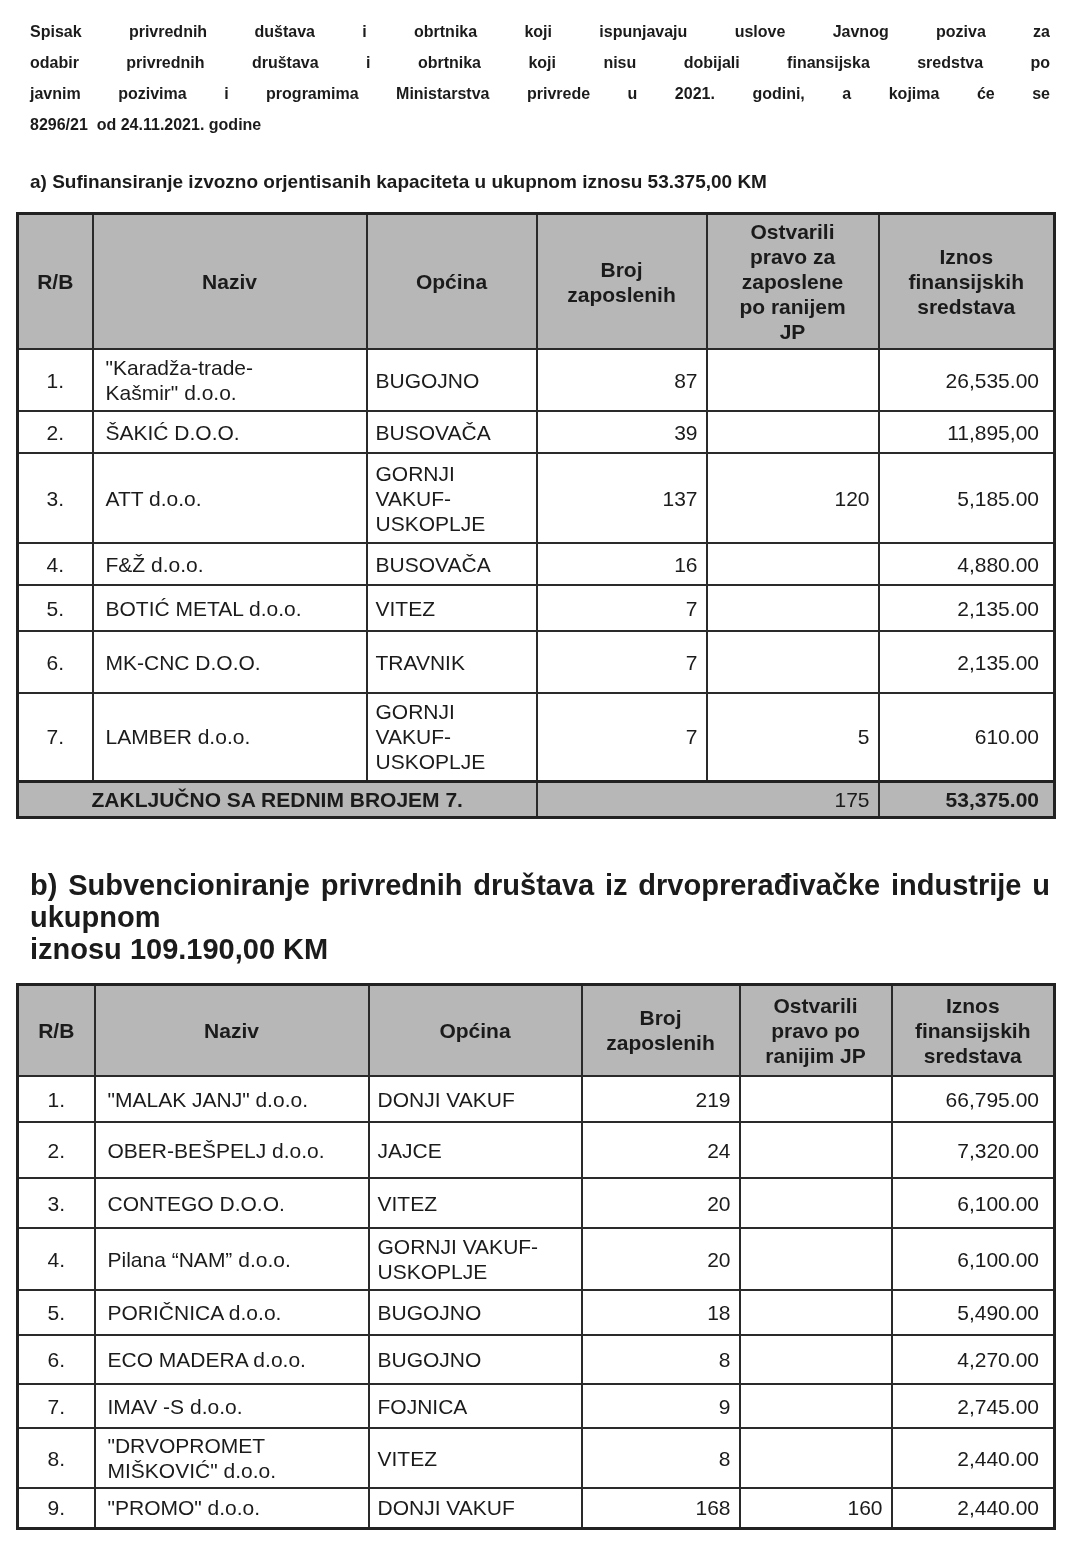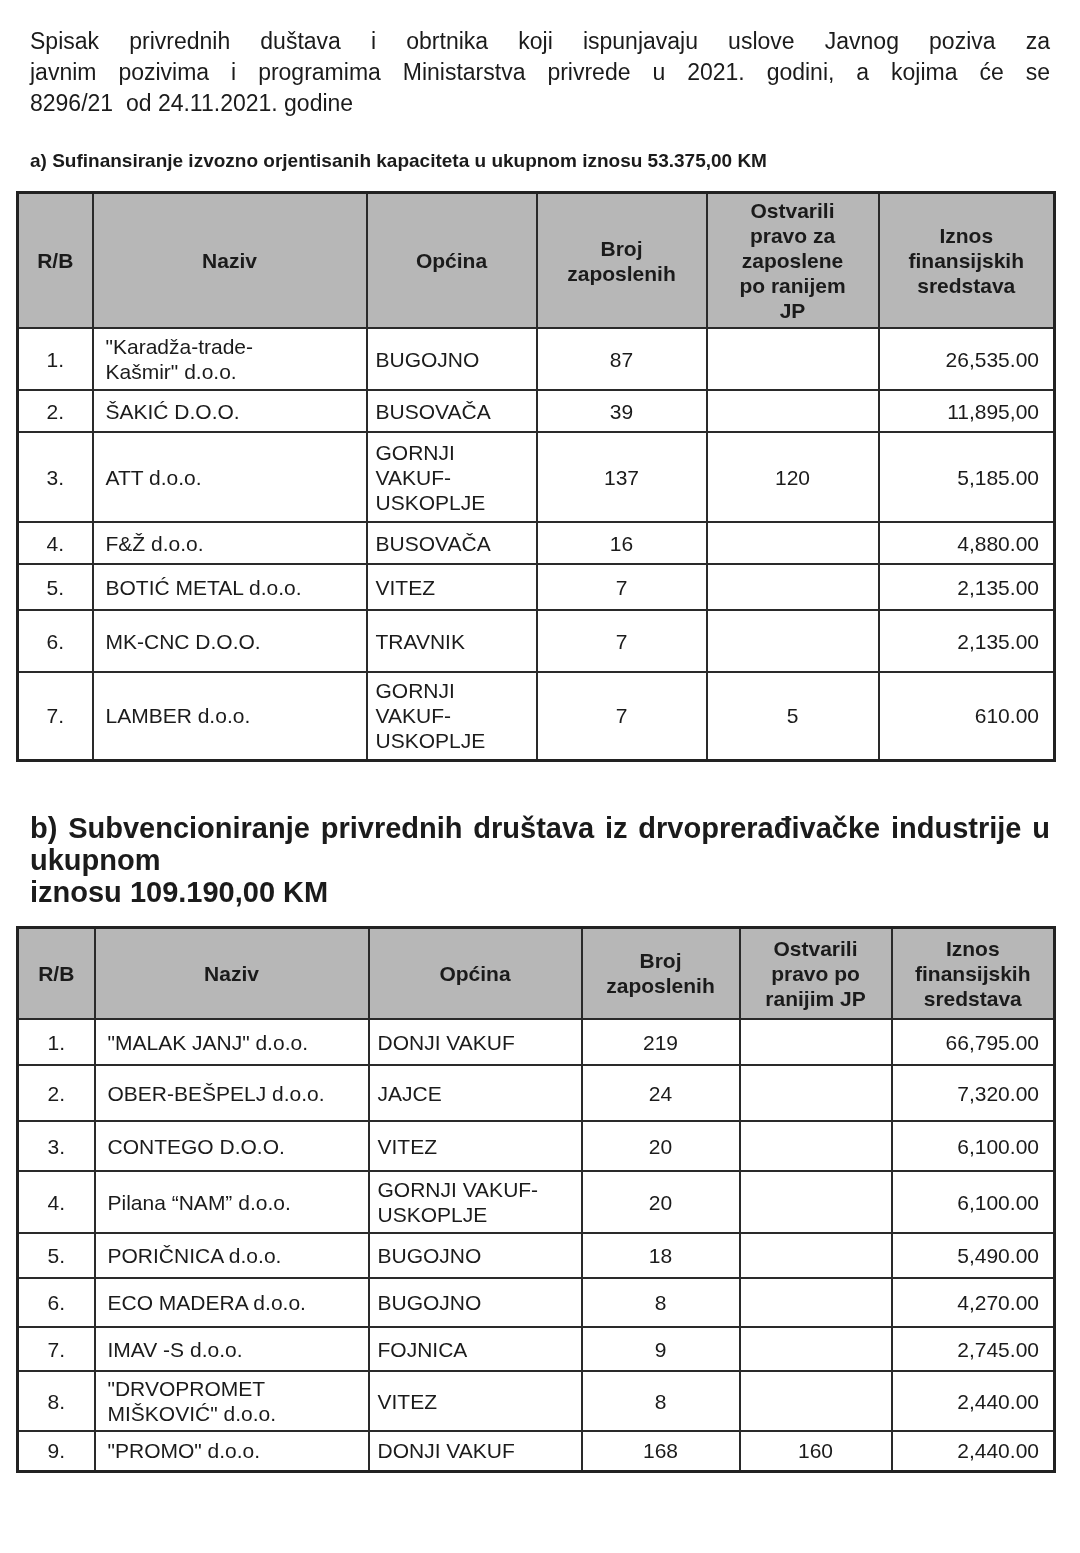--- a/index.html
+++ b/index.html
@@ -6,21 +6,21 @@
     margin: 0; padding: 0;
     width: 1080px; height: 1553px;
     background: #ffffff;
     overflow: hidden;
     font-family: "Liberation Sans", sans-serif;
     color: #1b1b1b;
   }
   .page { padding-top: 8px; }
 
   
-  .doc-title { margin: 18px 30px; font-weight: normal; font-size: 23px; line-height: 31px; }
+  .doc-title { margin: 8px 30px; font-weight: bold; font-size: 16px; line-height: 31px; }
   .title-line { text-align: justify; text-align-last: justify; }
   .title-line.last { text-align: center; text-align-last: left; white-space: pre-wrap; }
 
   
   .section-heading { margin: 26px 30px 14px 30px; font-weight: bold; font-size: 19px; line-height: 32px; }
   .section-heading-b { margin: 50px 30px 18px 30px; font-weight: bold; font-size: 29px; line-height: 32px; }
   .heading-line { text-align: justify; text-align-last: justify; }
   .heading-line.last { text-align: left; text-align-last: left; }
 
   
@@ -41,34 +41,35 @@
   }
   .doc-table th {
     background: #b7b7b7;
     font-weight: bold;
     text-align: center;
     white-space: pre-line;
   }
   td.cell-rb   { text-align: center; }
   td.cell-naziv { text-align: left; padding-left: 12px; white-space: pre-line; }
   td.cell-opcina { text-align: left; white-space: pre-line; margin-left: 28px; }
-  td.cell-num  { text-align: center; }
+  td.cell-num  { text-align: right; }
   td.cell-amount { text-align: right; padding-right: 14px; }
   td.label-cell { text-align: center; font-weight: bold; }
   tr.closing-row td { background: #b7b7b7; border-top: 3px solid #222; }
   tr.total-row td { border-top: 3px solid #222; }
   tr.closing-row td.cell-amount { font-weight: bold; }
 </style>
 </head>
 <body>
 
 <div class="page">
 
   <div class="doc-title">
     <div class="title-line">Spisak privrednih duštava i obrtnika koji ispunjavaju uslove Javnog poziva za</div>
+    <div class="title-line">odabir privrednih društava i obrtnika koji nisu dobijali finansijska sredstva po</div>
     <div class="title-line">javnim pozivima i programima Ministarstva privrede u 2021. godini, a kojima će se</div>
     <div class="title-line last">8296/21  od 24.11.2021. godine</div>
   </div>
 
   <div class="section-heading">a) Sufinansiranje izvozno orjentisanih kapaciteta u ukupnom iznosu 53.375,00 KM</div>
 
   <table class="doc-table">
     <colgroup>
       <col style="width:75px">
         <col style="width:274px">
@@ -149,20 +150,25 @@
       <tr style="height:88px">
         <td class="cell-rb">7.</td>
         <td class="cell-naziv">LAMBER d.o.o.</td>
         <td class="cell-opcina">GORNJI
 VAKUF-
 USKOPLJE</td>
         <td class="cell-num">7</td>
         <td class="cell-num">5</td>
         <td class="cell-amount">610.00</td>
       </tr>
+      <tr class="closing-row" style="height:36px">
+        <td class="label-cell" colspan="3">ZAKLJUČNO SA REDNIM BROJEM 7.</td>
+        <td class="cell-num" colspan="2">175</td>
+        <td class="cell-amount">53,375.00</td>
+      </tr>
     </tbody>
   </table>
 
   <div class="section-heading-b">
     <div class="heading-line">b) Subvencioniranje privrednih društava iz drvoprerađivačke industrije u ukupnom</div>
     <div class="heading-line last">iznosu 109.190,00 KM</div>
   </div>
 
   <table class="doc-table">
     <colgroup>

